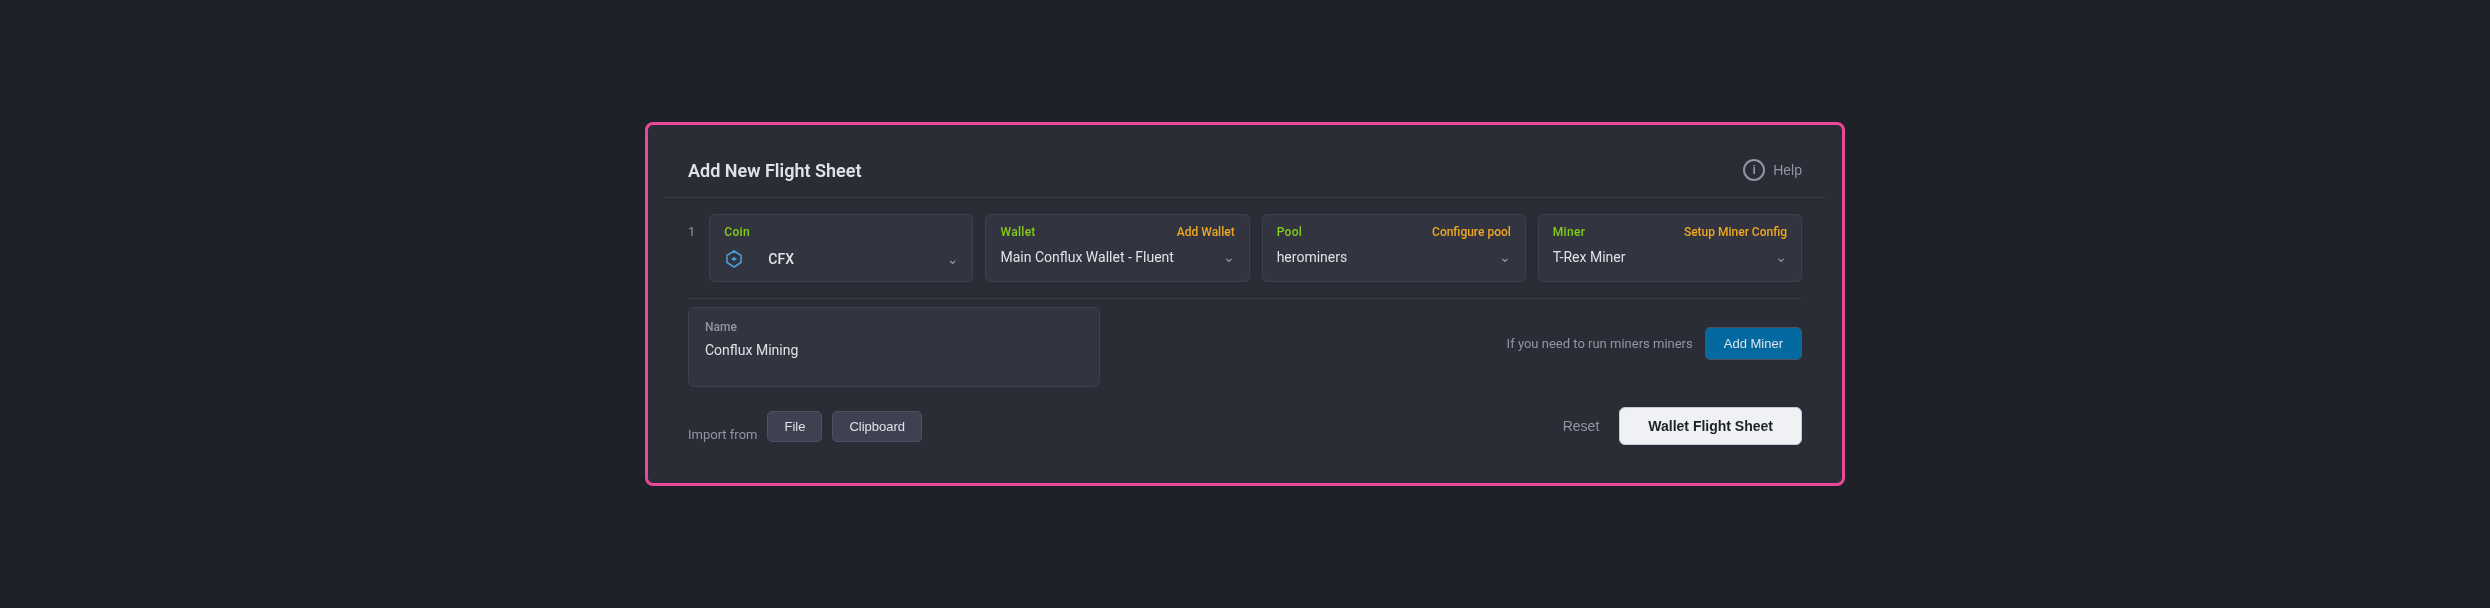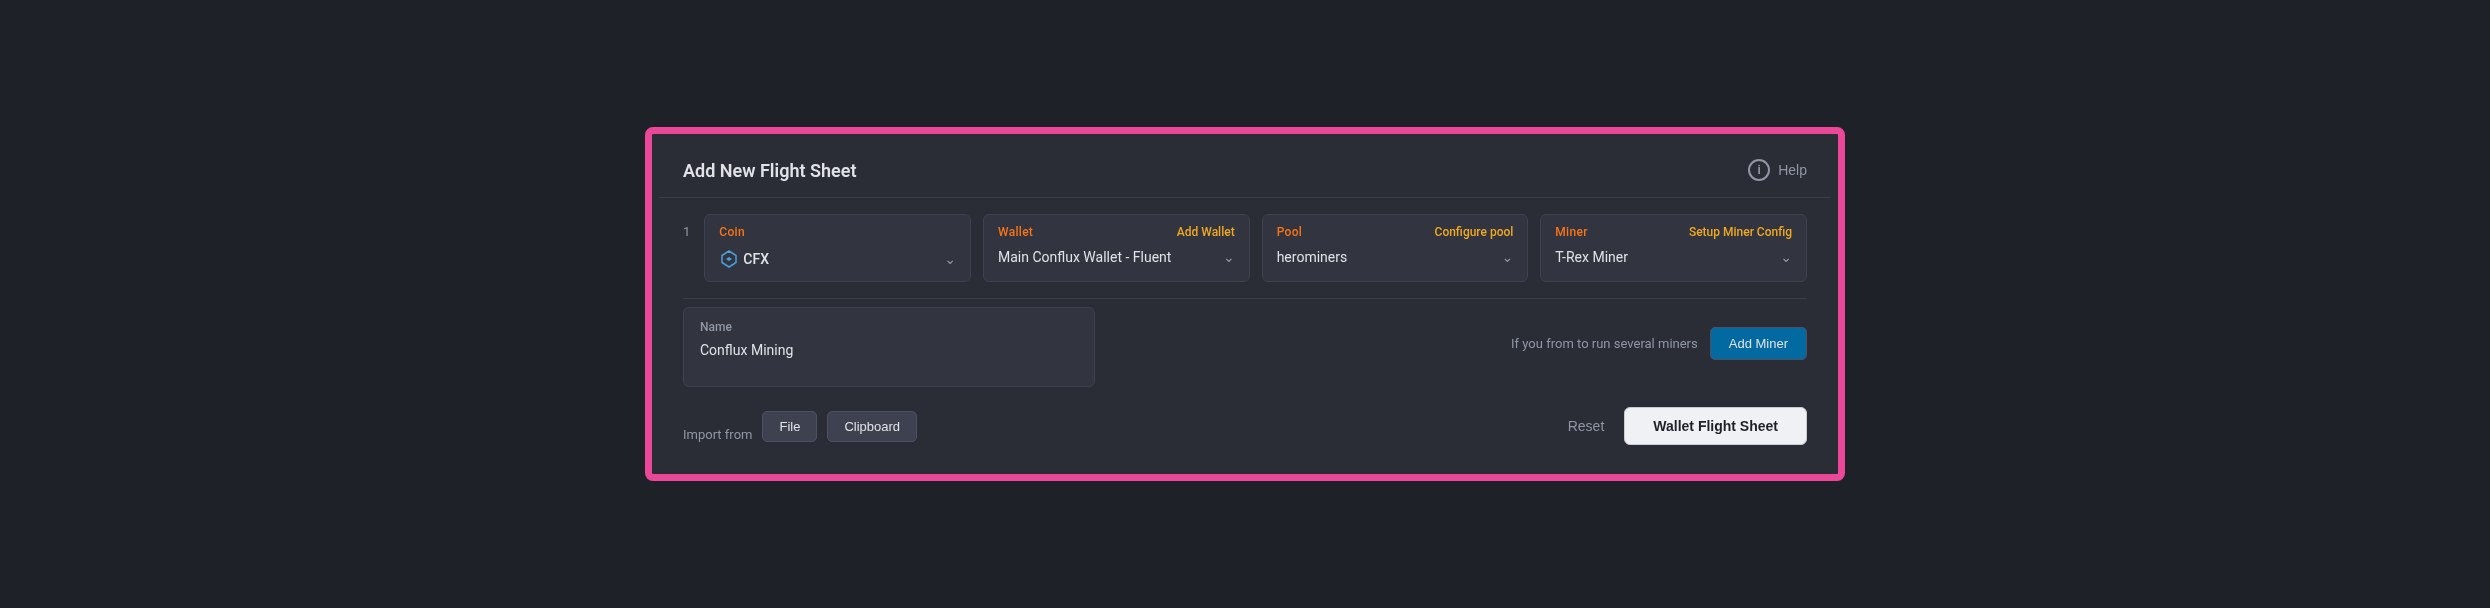--- a/index.html
+++ b/index.html
@@ -10,22 +10,22 @@
       align-items: center;
       justify-content: center;
       min-height: 100vh;
       font-family: -apple-system, BlinkMacSystemFont, 'Segoe UI', Roboto, sans-serif;
     }
 
     .panel {
       background: #2a2d35;
       border-radius: 8px;
       width: 1200px;
-      padding: 7px;
-      border: 7px solid #ec4899;
+      padding: 16px;
+      border: 3px solid #ec4899;
     }
 
     .panel-header {
       display: flex;
       align-items: center;
       justify-content: space-between;
       padding: 18px 24px 16px 24px;
       border-bottom: 1px solid #3a3d47;
     }
 
@@ -91,21 +91,21 @@
 
     .column-header {
       display: flex;
       justify-content: space-between;
       align-items: center;
       margin-bottom: 10px;
     }
 
     .column-label {
       font-size: 12px;
-      color: #f97316;
+      color: #84cc16;
       font-weight: 500;
       letter-spacing: 0.3px;
     }
 
     .column-action {
       font-size: 12px;
       color: #f0a820;
       font-weight: 500;
       cursor: pointer;
     }
@@ -113,21 +113,21 @@
     .column-select {
       display: flex;
       align-items: center;
       justify-content: space-between;
       cursor: pointer;
     }
 
     .coin-value {
       display: flex;
       align-items: center;
-      gap: 4px;
+      gap: 24px;
       color: #e0e2e8;
       font-size: 14px;
       font-weight: 500;
       text-align: right;
     }
 
     .cfx-icon {
       width: 20px;
       height: 20px;
       display: flex;
@@ -339,21 +339,21 @@
 
   <div class="separator"></div>
 
   <div class="name-section">
     <div class="name-row">
       <div class="name-box">
         <div class="name-label">Name</div>
         <div class="name-value">Conflux Mining</div>
       </div>
       <div class="add-miner-area">
-        <span class="add-miner-text">If you from to run several miners</span>
+        <span class="add-miner-text">If you need to run miners miners</span>
         <button class="add-miner-btn">Add Miner</button>
       </div>
     </div>
   </div>
 
   <div class="footer-row">
     <div class="import-row">
       <span class="import-label">Import from</span>
       <button class="import-btn">File</button>
       <button class="import-btn">Clipboard</button>

